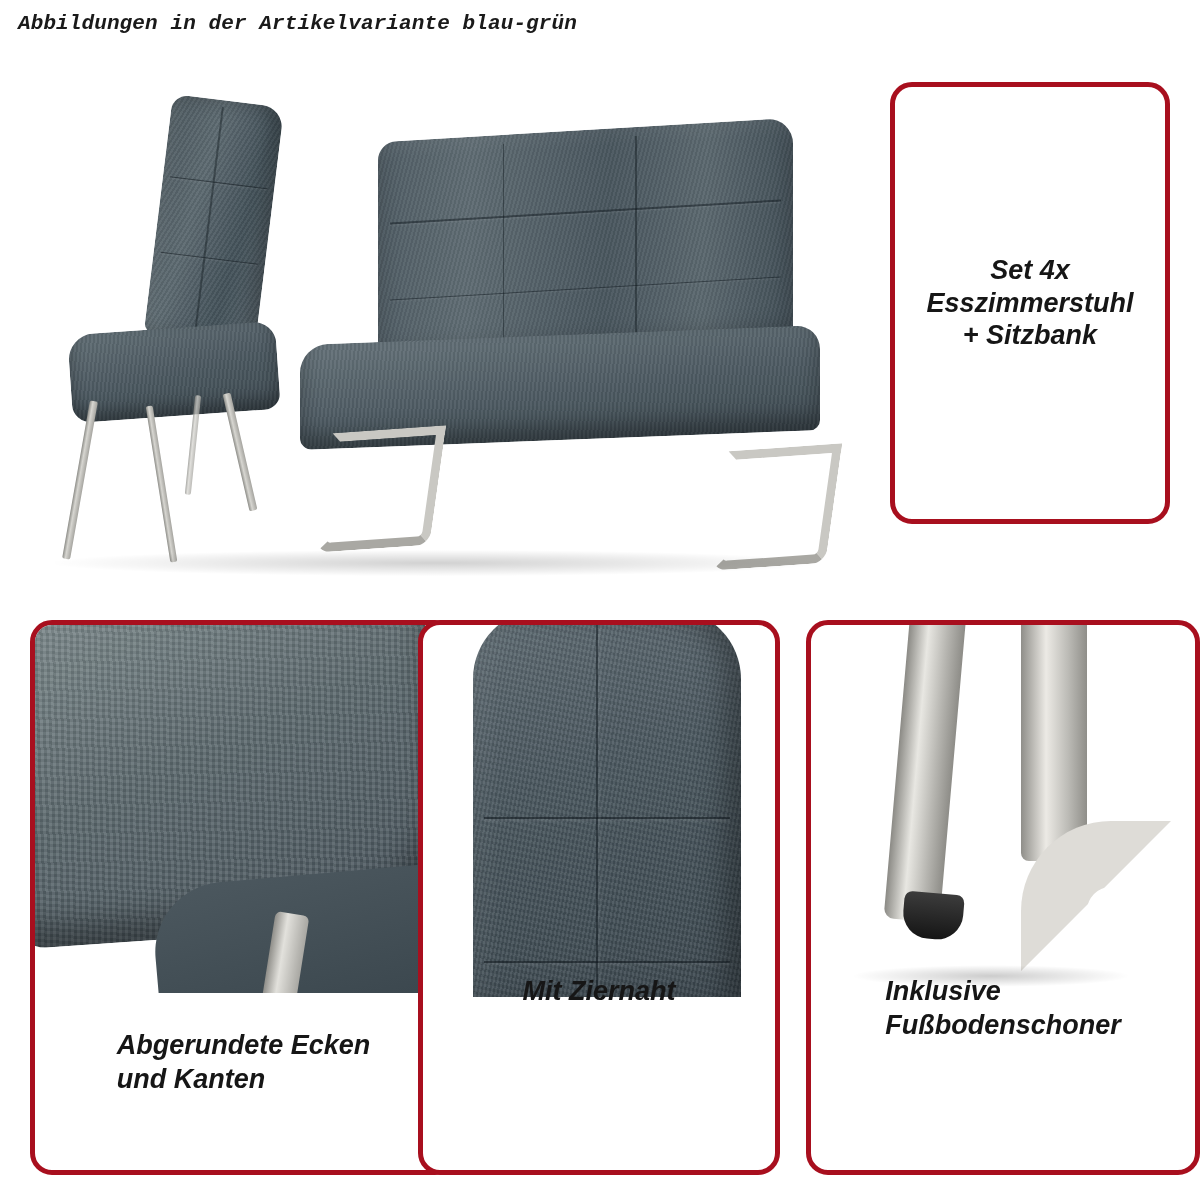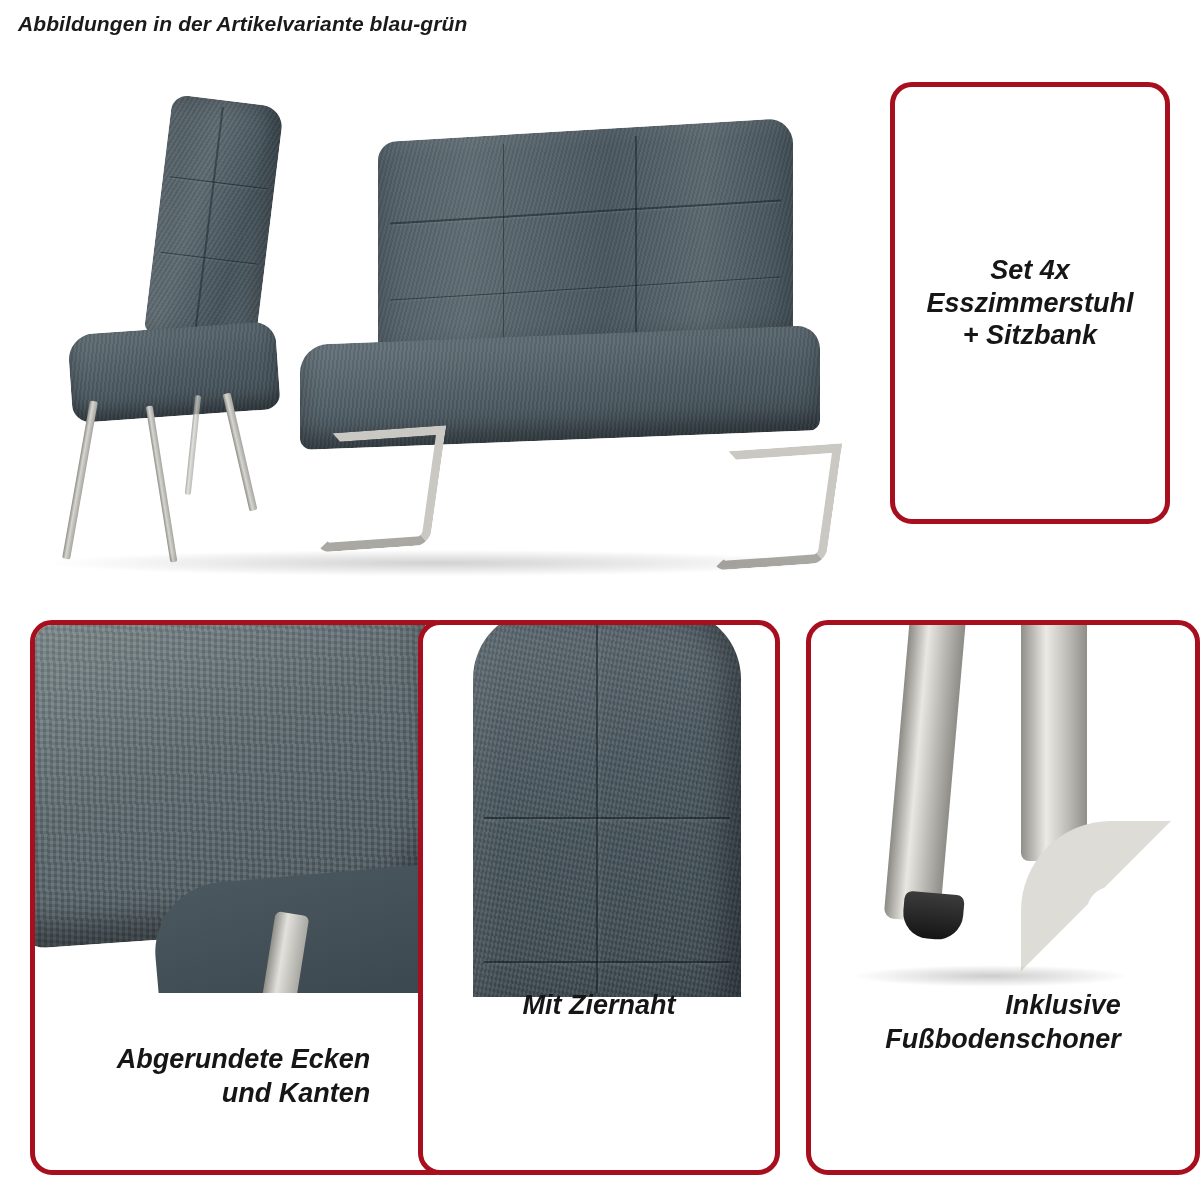--- a/index.html
+++ b/index.html
@@ -18,20 +18,21 @@
   
   .top-caption {
     position: absolute;
     left: 18px;
     top: 12px;
     font-size: 21px;
     font-weight: bold;
     font-style: italic;
     color: #1a1a1a;
     letter-spacing: 0.1px;
+    font-family: Liberation Mono, monospace;
   }
 
   
   .hero {
     position: absolute;
     left: 0;
     top: 55px;
     width: 880px;
     height: 545px;
     background: #ffffff;
@@ -228,26 +229,26 @@
 
   .panel .photo {
     position: absolute;
     left: 0; top: 0; right: 0;
     height: 368px;
     overflow: hidden;
   }
   .panel .caption {
     position: absolute;
     left: 0; right: 0;
-    bottom: 0;
+    bottom: 14px;
     height: 187px;
     display: flex;
     align-items: center;
     justify-content: center;
-    text-align: right;
+    text-align: left;
     font-size: 27px;
     font-weight: bold;
     font-style: italic;
     color: #161616;
     line-height: 1.25;
     white-space: pre-line;
     padding: 0 12px;
     box-sizing: border-box;
   }
   .panel.p2 .caption,

